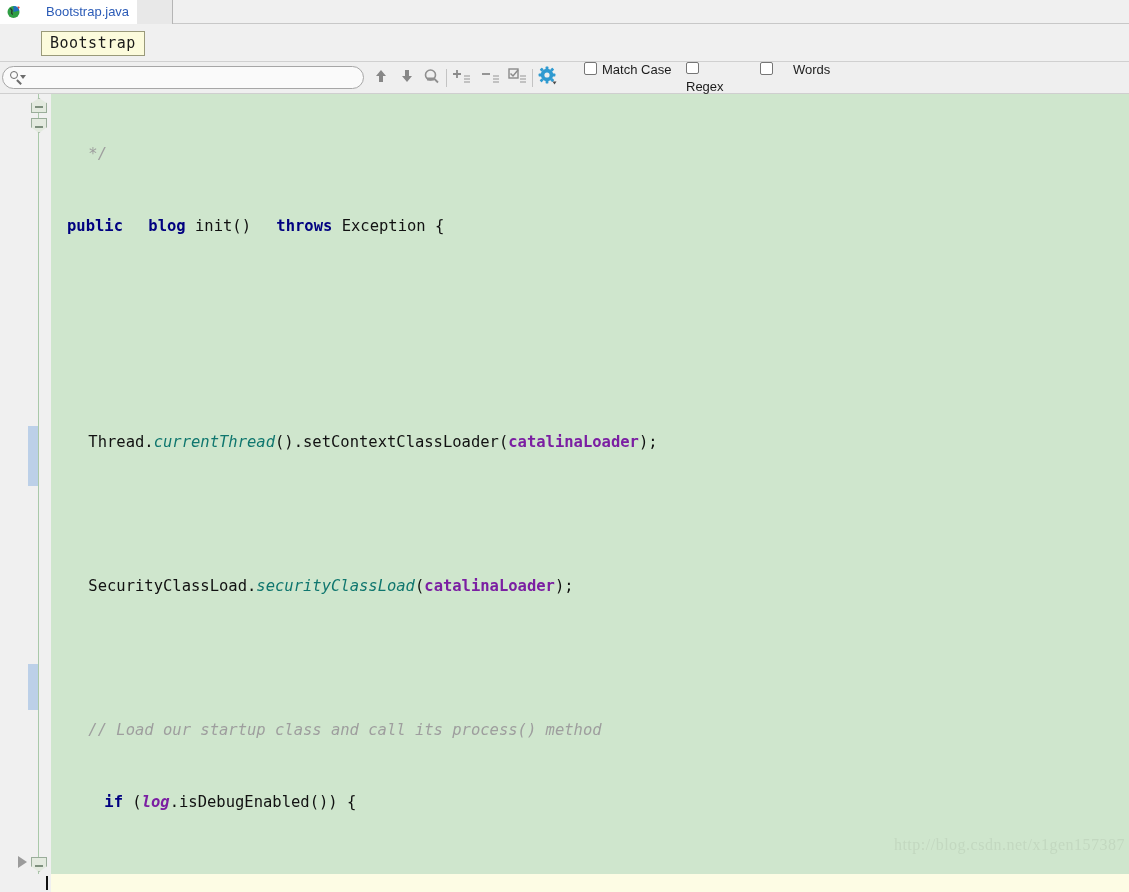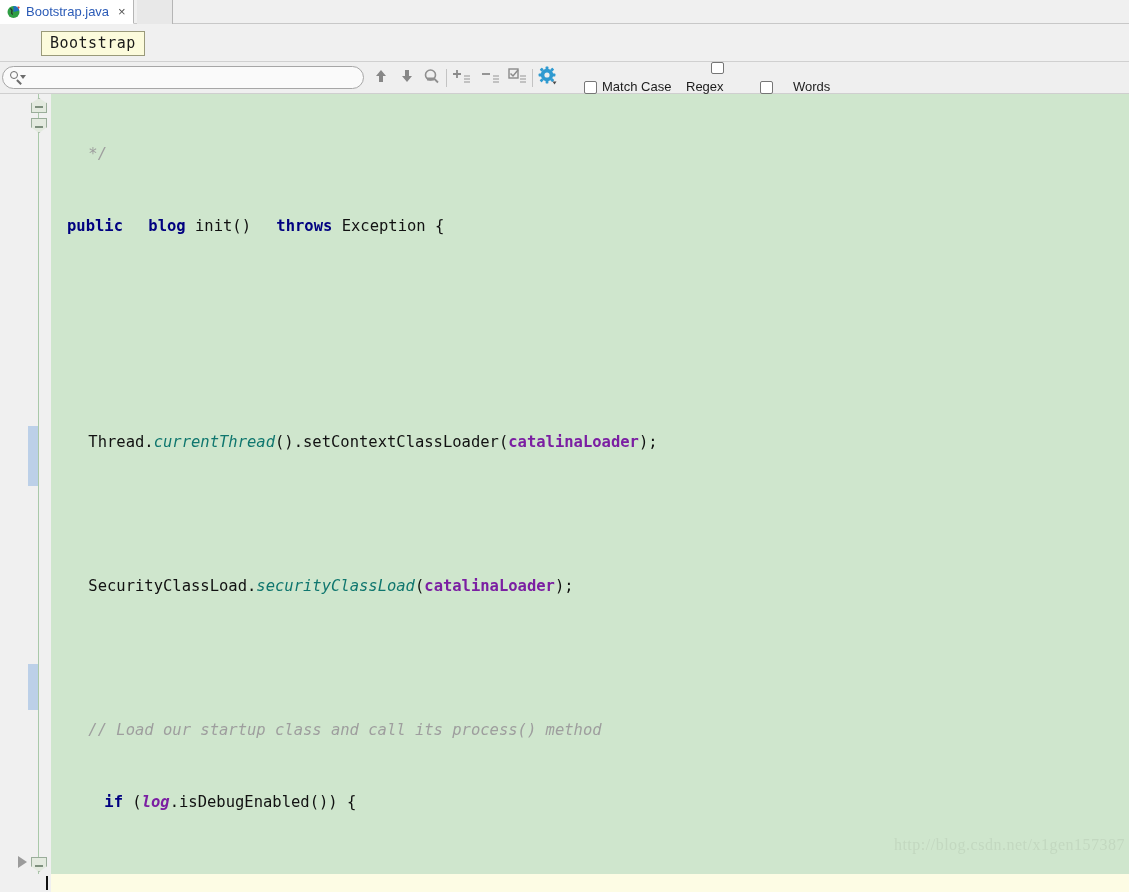--- a/index.html
+++ b/index.html
@@ -22,20 +22,21 @@
     display:flex; align-items:center; gap:5px;
     padding:0 7px 0 6px;
     background:#ffffff;
     border-right:1px solid #b5b5b5;
     border-bottom:1px solid #ffffff;
   }
   .tab-icon { width:15px; height:15px; position:relative; flex:0 0 auto; }
   .tab-label {
     font-size:13px; color:#2b5bb7; white-space:nowrap;
     font-family:"Liberation Sans", sans-serif;
+    margin-left:20px;
   }
   .tab-close {
     font-size:13px; color:#555; margin-left:4px; line-height:1;
     cursor:pointer;
   }
   .tab-stub {
     position:absolute; top:0; height:24px; width:36px;
     background:#e8e8e8; border-right:1px solid #b5b5b5;
   }
 
@@ -82,21 +83,21 @@
     font-size:12px; color:#222; padding:0 8px; height:20px;
     font-family:"Liberation Sans", sans-serif;
   }
   .tb-btn {
     position:absolute; top:5px; width:22px; height:22px;
     display:flex; align-items:center; justify-content:center;
     cursor:pointer;
   }
   .sep { position:absolute; top:7px; width:1px; height:18px; background:#c3c3c3; }
   .cb-group {
-    position:absolute; top:0; height:32px; display:flex; align-items:flex-end; gap:5px;
+    position:absolute; top:0; height:32px; display:flex; align-items:flex-start; gap:5px;
     font-size:13px; color:#1c1c1c;
   }
   .cbox {
     width:13px; height:13px; border:1px solid #767676; background:#fff; border-radius:2px;
     cursor:pointer;
   }
   .cb-label { cursor:pointer; }
 
   
   .editor {

